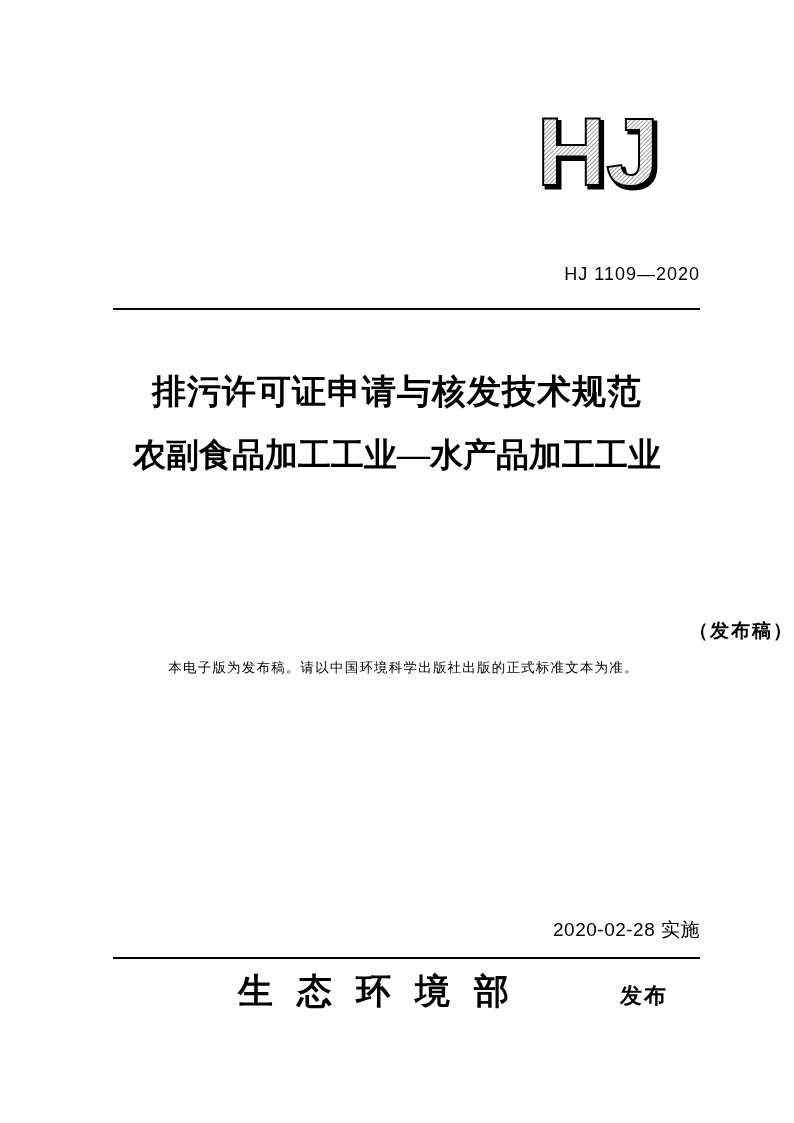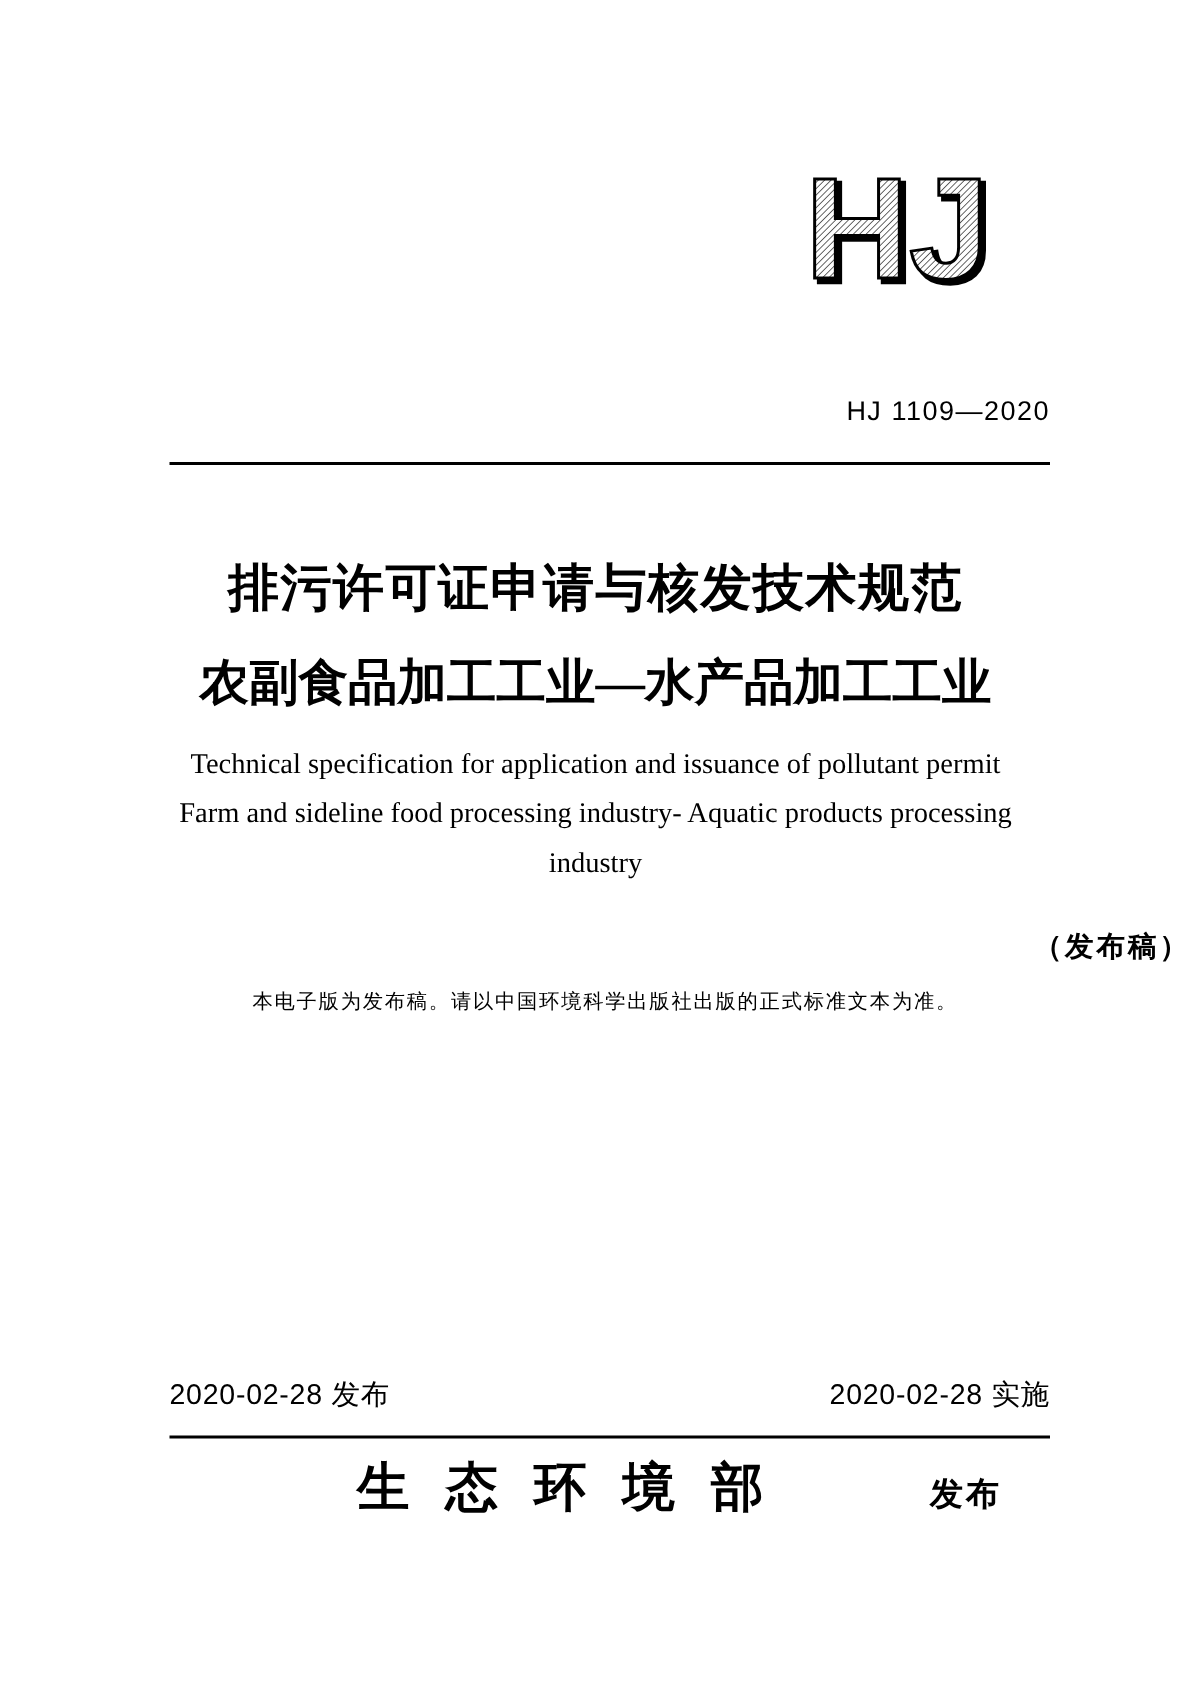--- a/index.html
+++ b/index.html
@@ -148,28 +148,22 @@
       <text x="73" y="83" text-anchor="middle" font-family="Liberation Sans, sans-serif" font-size="96" font-weight="bold" fill="url(#hatch)" stroke="#000000" stroke-width="2">HJ</text>
     </svg>
   </div>
 
   <div class="abs std-number">HJ 1109—2020</div>
   <div class="abs rule rule-top"></div>
 
   <div class="abs title-zh title-zh-1">排污许可证申请与核发技术规范</div>
   <div class="abs title-zh title-zh-2">农副食品加工工业—水产品加工工业</div>
 
-  <div class="abs title-en">
-    <div>Technical specification for application and issuance of pollutant permit</div>
-    <div>Farm and sideline food processing industry- Aquatic products processing</div>
-    <div>industry</div>
-  </div>
 
   <div class="abs draft">（发布稿）</div>
   <div class="abs note">本电子版为发布稿。请以中国环境科学出版社出版的正式标准文本为准。</div>
 
-  <div class="abs date date-issue">2020-02-28 发布</div>
   <div class="abs date date-impl">2020-02-28 实施</div>
   <div class="abs rule rule-bottom"></div>
   <div class="abs ministry">生态环境部</div>
   <div class="abs publish">发布</div>
 
 </div>
 
 </body></html>

